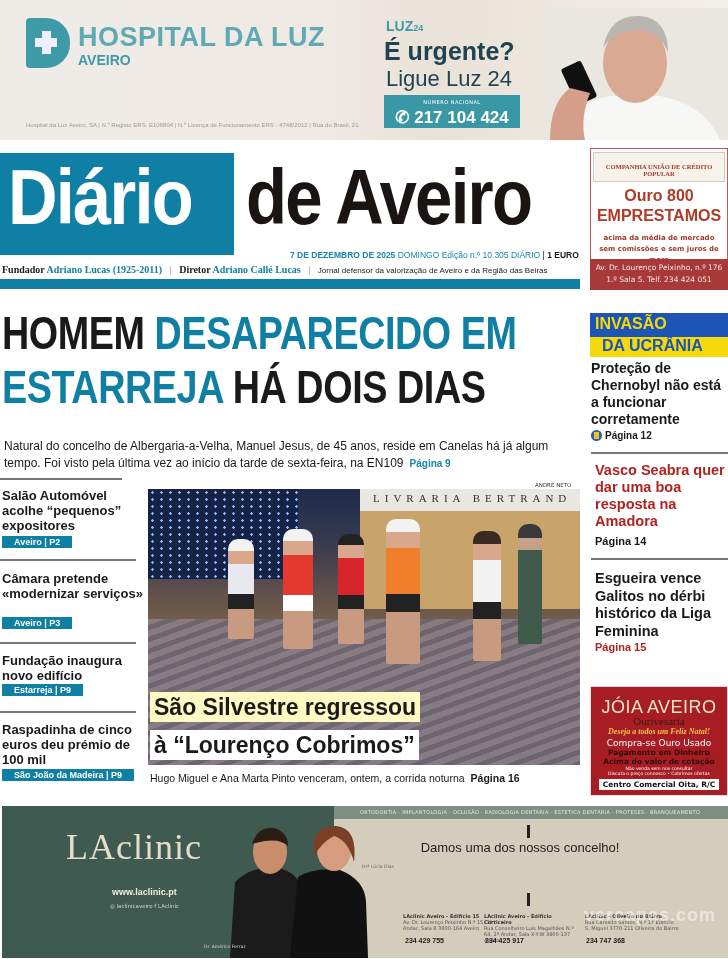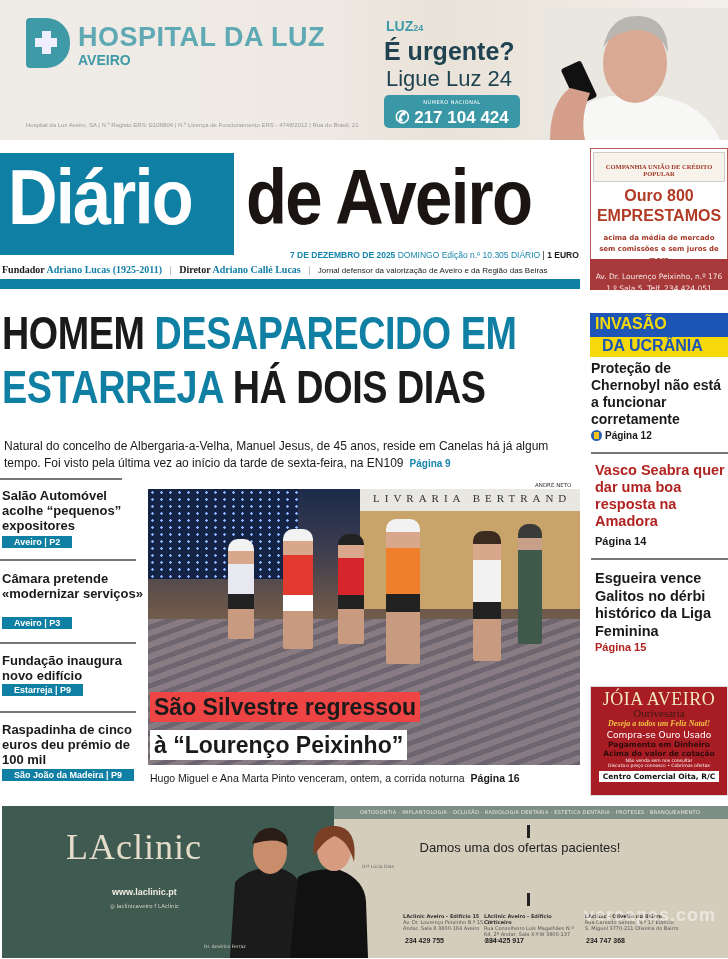--- a/index.html
+++ b/index.html
@@ -10,42 +10,42 @@
 #hl-logo-mark{left:26px;top:18px;width:44px;height:50px;background:#3f9aa8;border-radius:4px 24px 24px 4px}
 #hl-logo-mark:before{content:"";position:absolute;left:9px;top:20px;width:22px;height:9px;background:#eef}
 #hl-logo-mark:after{content:"";position:absolute;left:16px;top:13px;width:9px;height:23px;background:#eef}
 #hl-name{left:78px;top:22px;font-family:"Liberation Sans",sans-serif;font-weight:bold;font-size:27px;color:#5fa9b4;letter-spacing:0.5px}
 #hl-city{left:78px;top:52px;font-family:"Liberation Sans",sans-serif;font-weight:bold;font-size:14px;color:#3f9aa8}
 #hl-legal{left:26px;top:122px;font-size:6px;color:#9a9a94;font-family:"Liberation Sans",sans-serif}
 #luz24-label{left:386px;top:18px;font-family:"Liberation Sans",sans-serif;font-weight:bold;font-size:14px;color:#3f9aa8}
 #luz24-label span{font-size:9px}
 #urgent{left:384px;top:37px;font-family:"Liberation Sans",sans-serif;font-weight:bold;font-size:25px;color:#1f4350}
 #ligue{left:386px;top:66px;font-family:"Liberation Sans",sans-serif;font-size:22px;color:#1f4350}
-#phone-box{left:384px;top:95px;width:136px;height:33px;background:#3a97a6;border-radius:5px;color:#fff;text-align:center}
+#phone-box{left:384px;top:95px;width:136px;height:33px;background:#3a97a6;border-radius:0;color:#fff;text-align:center}
 #phone-box .lbl{font-size:5px;padding-top:4px;letter-spacing:0.5px}
 #phone-box .num{font-family:"Liberation Sans",sans-serif;font-weight:bold;font-size:17px;margin-top:2px}
 #man{left:540px;top:8px;width:188px;height:132px}
 
 #logo-box{left:0;top:153px;width:234px;height:102px;background:#0f7fa3}
 #logo-diario{left:8px;top:152px;font-family:"Liberation Sans",sans-serif;font-weight:bold;font-size:78px;color:#fff;letter-spacing:-2px;transform:scaleX(0.88);transform-origin:left top}
 #logo-aveiro{left:246px;top:152px;font-family:"Liberation Sans",sans-serif;font-weight:bold;font-size:78px;color:#1a1412;letter-spacing:-2px;transform:scaleX(0.86);transform-origin:left top}
 #edition{left:290px;top:250px;font-size:8.5px;color:#1686ad;white-space:nowrap;font-family:"Liberation Sans",sans-serif}
 #edition b{color:#1686ad}
 #edition .price{color:#1a1a1a;font-weight:bold}
 #credits{left:2px;top:264px;font-family:"Liberation Serif",serif;font-size:10px;font-weight:bold;white-space:nowrap}
 #credits .n{color:#127ea6}
 #credits .sep{color:#888;margin:0 5px;font-weight:normal}
 #credits .tag{font-family:"Liberation Sans",sans-serif;font-size:8px;font-weight:normal}
 #mast-bar{left:0;top:279px;width:580px;height:10px;background:#0f7fa3}
 
 #gold-ad{left:590px;top:148px;width:138px;height:142px;border:1px solid #b65e55;background:#fff}
 #gold-top{left:593px;top:152px;width:132px;height:30px;border:1px solid #ccc;background:#f7f2ea;text-align:center;font-size:6.5px;color:#a3392b;font-weight:bold;padding-top:10px;font-family:"Liberation Serif",serif}
 #gold-title{left:590px;top:186px;width:138px;text-align:center;font-family:"Liberation Sans",sans-serif;font-weight:bold;font-size:16px;color:#b13a25;line-height:20px}
 #gold-sub{left:590px;top:233px;width:138px;text-align:center;font-size:7px;color:#a33a28;font-weight:bold;line-height:11px}
-#gold-addr{left:590px;top:259px;width:138px;height:31px;background:#a8393a;color:#f4e8e4;text-align:center;font-size:7.5px;line-height:12px;padding-top:12px}
+#gold-addr{left:590px;top:259px;width:138px;height:31px;background:#a8393a;color:#f4e8e4;text-align:center;font-size:7.5px;line-height:12px;padding-top:3px}
 
 #headline{left:2px;top:306px;font-family:"Liberation Sans",sans-serif;font-weight:bold;font-size:46px;line-height:54px;transform:scaleX(0.82);transform-origin:left top;white-space:nowrap;letter-spacing:-0.5px}
 #headline .b{color:#0f7fa3}
 #lead{left:4px;top:438px;width:580px;font-size:12px;line-height:17px;font-family:"Liberation Sans",sans-serif}
 #lead .pg{color:#1686ad;font-weight:bold;font-size:10px;margin-left:6px}
 
 #ua-flag1{left:590px;top:313px;width:138px;height:24px;background:#1c55b5;color:#f5d90a;font-family:"Liberation Sans",sans-serif;font-weight:bold;font-size:16px;padding:2px 0 0 5px}
 #ua-flag2{left:590px;top:337px;width:138px;height:20px;background:#f6d90b;color:#1c55b5;font-family:"Liberation Sans",sans-serif;font-weight:bold;font-size:16px;padding:0 0 0 12px}
 #ua-story{left:591px;top:360px;font-family:"Liberation Sans",sans-serif;font-weight:bold;font-size:14px;line-height:17px;width:137px}
 #ua-pg{left:591px;top:430px;font-family:"Liberation Sans",sans-serif;font-weight:bold;font-size:10px}
@@ -53,21 +53,21 @@
 #ua-pg .ico:after{content:"";position:absolute;left:3px;top:2px;width:5px;height:7px;background:#f1c21a}
 .rule{height:2px;background:#777}
 #r1{left:591px;top:452px;width:137px}
 #vasco{left:595px;top:462px;font-family:"Liberation Sans",sans-serif;font-weight:bold;font-size:14.5px;line-height:17px;color:#b12320;width:133px}
 #vasco-pg{left:595px;top:535px;font-family:"Liberation Sans",sans-serif;font-weight:bold;font-size:11px}
 #r2{left:591px;top:558px;width:137px}
 #esg{left:595px;top:570px;font-family:"Liberation Sans",sans-serif;font-weight:bold;font-size:14.5px;line-height:17.5px;width:133px}
 #esg-pg{left:595px;top:641px;font-family:"Liberation Sans",sans-serif;font-weight:bold;font-size:11px;color:#b12320}
 
 #joia{left:590px;top:686px;width:138px;height:110px;background:#a81c24;border:1px solid #ddd;text-align:center;color:#fff}
-#joia .t{font-family:Liberation Serif, serif;font-size:18px;color:#f1e7c0;margin-top:2px;letter-spacing:0.5px}
+#joia .t{font-family:Liberation Sans, sans-serif;font-size:18px;color:#f1e7c0;margin-top:10px;letter-spacing:0.5px}
 #joia .o{font-family:"Liberation Serif",serif;font-size:11px;color:#3a1a10;margin-top:-3px}
 #joia .x{font-family:"Liberation Serif",serif;font-style:italic;font-weight:bold;font-size:8px;color:#f3c544}
 #joia .c{font-size:9px;margin-top:2px}
 #joia .p{font-size:7.5px;color:#2d0b0b;font-weight:bold}
 #joia .s{font-size:4.5px}
 #joia .box{background:#fff;color:#111;font-weight:bold;font-size:7.5px;margin:3px 8px 0;padding:1px 0}
 
 .lstory{font-family:"Liberation Sans",sans-serif;font-weight:bold;font-size:13px;line-height:15px;width:142px}
 .ltag{display:inline-block;background:#0f7fa3;color:#fff;font-family:"Liberation Sans",sans-serif;font-weight:bold;font-size:9px;padding:0 12px;line-height:12px}
 #lr0{left:0;top:478px;width:122px}
@@ -83,21 +83,21 @@
 #ls4{left:2px;top:722px}
 #lt4{left:2px;top:769px}
 
 #photo-credit{left:535px;top:482px;font-size:5.5px;color:#333}
 #photo{left:148px;top:489px;width:432px;height:276px;overflow:hidden;background:linear-gradient(180deg,#1c2b4a 0%,#3a3a4f 20%,#6f5a4a 45%,#7a6a66 60%,#6f6471 100%)}
 #photo .street{position:absolute;left:0;top:130px;width:432px;height:146px;background:repeating-linear-gradient(160deg,#8a7e86 0 6px,#6d6571 6px 11px),#7d737d;opacity:0.9}
 #photo .lights{position:absolute;left:0;top:0;width:150px;height:90px;background:radial-gradient(circle,#8ab4ff 1px,transparent 1.5px) 0 0/9px 7px,#142244}
 #photo .shop{position:absolute;left:212px;top:0;width:220px;height:120px;background:linear-gradient(180deg,#e9e7e1 0 22px,#c9a46a 22px 100%)}
 #photo .sign{position:absolute;left:225px;top:3px;font-family:"Liberation Serif",serif;font-size:11px;letter-spacing:5px;color:#333}
 #photo .runner{position:absolute;border-radius:10px 10px 2px 2px}
-#photo-caption-box{left:150px;top:692px;background:#ef4444;padding:0 4px;font-family:"Liberation Sans",sans-serif;font-weight:bold;font-size:23px;line-height:30px}
+#photo-caption-box{left:150px;top:692px;background:#fef9c3;padding:0 4px;font-family:"Liberation Sans",sans-serif;font-weight:bold;font-size:23px;line-height:30px}
 #photo-caption2{left:150px;top:730px;background:#fff;padding:0 4px;font-family:"Liberation Sans",sans-serif;font-weight:bold;font-size:23px;line-height:30px}
 #photo-sub{left:150px;top:772px;font-family:"Liberation Sans",sans-serif;font-size:10.5px;white-space:nowrap}
 #photo-sub b{margin-left:6px}
 
 #la-left{left:2px;top:806px;width:334px;height:152px;background:#3f5a51}
 #la-logo{left:66px;top:826px;font-family:"Liberation Serif",serif;font-size:36px;color:#e5ddc9;letter-spacing:1px}
 #la-web{left:112px;top:887px;font-family:"Liberation Sans",sans-serif;font-weight:bold;font-size:9px;color:#f1ede3}
 #la-social{left:110px;top:903px;font-size:5.5px;color:#d9d4c6}
 #la-drA{left:204px;top:944px;font-size:4.5px;color:#d9d4c6;line-height:5px}
 #la-right{left:334px;top:806px;width:394px;height:152px;background:#d4cdbc}
@@ -231,33 +231,33 @@
   <div class="sign">LIVRARIA BERTRAND</div>
   <div class="street"></div>
   <div class="runner" style="left:80px;top:50px;width:26px;height:100px;background:linear-gradient(180deg,#f2f2f2 0 12%,#d9a88c 12% 25%,#e8e8f0 25% 55%,#222 55% 70%,#c89a80 70%)"></div>
   <div class="runner" style="left:135px;top:40px;width:30px;height:120px;background:linear-gradient(180deg,#f2f2f2 0 10%,#d9a88c 10% 22%,#e23a2e 22% 55%,#fff 55% 68%,#c89a80 68%)"></div>
   <div class="runner" style="left:190px;top:45px;width:26px;height:110px;background:linear-gradient(180deg,#222 0 10%,#d9a88c 10% 22%,#d6262b 22% 55%,#222 55% 68%,#c89a80 68%)"></div>
   <div class="runner" style="left:238px;top:30px;width:34px;height:145px;background:linear-gradient(180deg,#f2f2f2 0 9%,#d9a88c 9% 20%,#ef7f2b 20% 52%,#222 52% 64%,#c89a80 64%)"></div>
   <div class="runner" style="left:325px;top:42px;width:28px;height:130px;background:linear-gradient(180deg,#3a2a20 0 10%,#d9a88c 10% 22%,#f2f2f2 22% 55%,#222 55% 68%,#c89a80 68%)"></div>
   <div class="runner" style="left:370px;top:35px;width:24px;height:120px;background:linear-gradient(180deg,#3a3a3a 0 12%,#c8a08a 12% 22%,#3f5a4a 22% 100%)"></div>
 </div>
 <div id="photo-caption-box" class="abs">São Silvestre regressou</div>
-<div id="photo-caption2" class="abs">à “Lourenço Peixinho”</div>
+<div id="photo-caption2" class="abs">à “Lourenço Cobrimos”</div>
 <div id="photo-sub" class="abs"><span>Hugo Miguel e Ana Marta Pinto venceram, ontem, a corrida noturna</span><b>Página 16</b></div>
 
 <div id="la-left" class="abs"></div>
 <div id="la-logo" class="abs">LAclinic</div>
 <div id="la-web" class="abs">www.laclinic.pt</div>
 <div id="la-social" class="abs"><span>◎ </span><span>laclinicaveiro   f LAclinic</span></div>
 <div id="la-right" class="abs"></div>
 <div id="la-services" class="abs">ORTODONTIA · IMPLANTOLOGIA · OCLUSÃO · RADIOLOGIA DENTÁRIA · ESTÉTICA DENTÁRIA · PRÓTESES · BRANQUEAMENTO</div>
 <div id="la-vbar1" class="abs"></div>
 <div id="la-slogan" class="abs">
   <span>Damos uma</span>
-  <span>dos ofertas pacientes!</span>
+  <span>dos nossos concelho!</span>
 </div>
 <div id="la-vbar2" class="abs"></div>
 <svg id="people" class="abs" viewBox="0 0 138 136">
   <path d="M0 136 L5 60 Q20 45 45 45 Q70 50 72 70 L70 136Z" fill="#1b1b1b"></path>
   <ellipse cx="40" cy="30" rx="17" ry="22" fill="#c98d6c"></ellipse>
   <path d="M22 22 Q28 4 44 6 Q58 10 58 24 Q48 14 22 22Z" fill="#2a1d15"></path>
   <path d="M60 136 L68 55 Q85 45 110 48 Q135 58 136 80 L138 136Z" fill="#111"></path>
   <ellipse cx="104" cy="28" rx="17" ry="21" fill="#d79b80"></ellipse>
   <path d="M84 34 Q80 2 106 4 Q128 6 124 40 Q118 18 104 14 Q92 20 84 34Z" fill="#7a3f24"></path>
 </svg>

